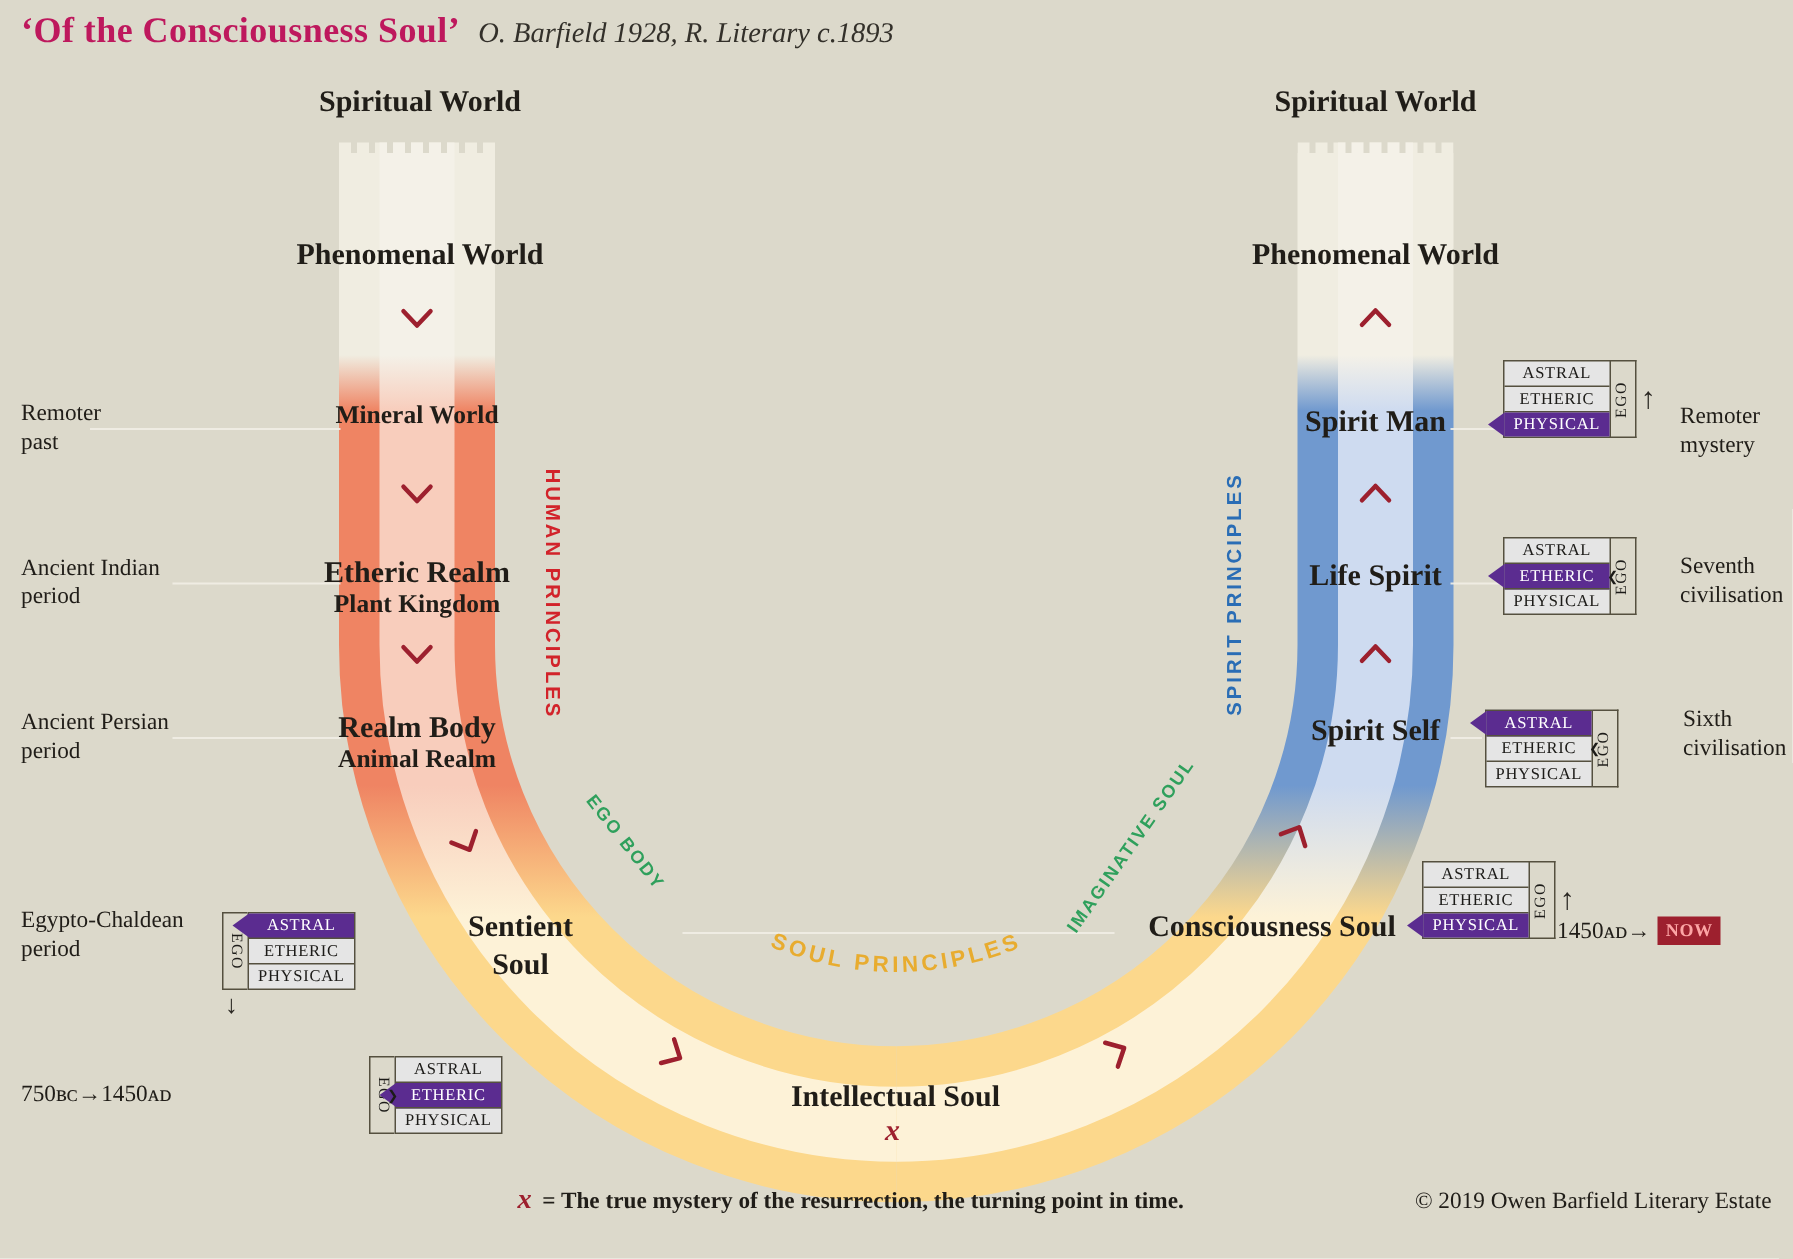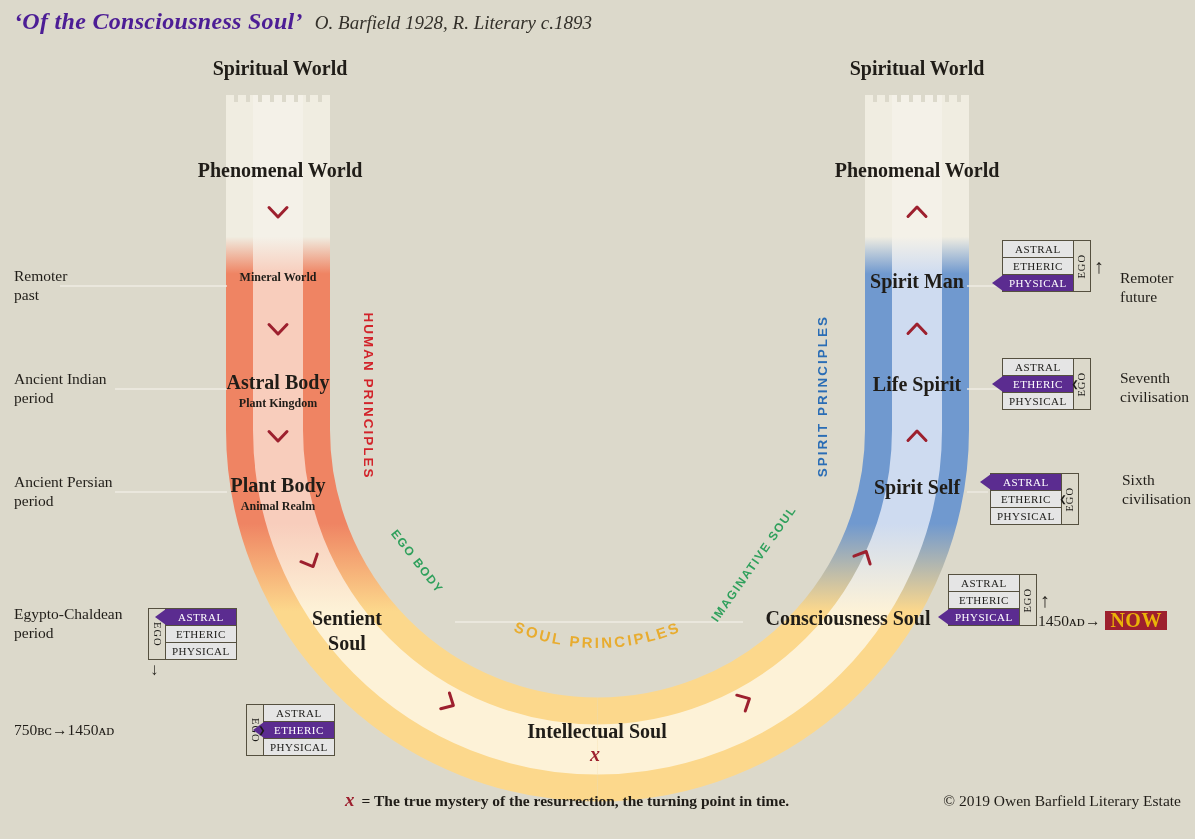--- a/index.html
+++ b/index.html
@@ -2,35 +2,35 @@
 <html><head>
 <meta charset="utf-8">
 <style>
   html,body{margin:0;padding:0;}
   #stage{position:relative;width:1195px;height:839px;background:#dcd9cb;overflow:hidden;
          font-family:"Liberation Serif",serif;color:#201d18;}
   #stage svg{position:absolute;left:0;top:0;}
 
   
   .header{position:absolute;left:14px;top:8px;display:flex;align-items:baseline;gap:12px;}
-  .title{font-size:24px;font-weight:bold;color:#4c1d95;letter-spacing:0.3px;font-style:italic;}
+  .title{font-size:24px;font-weight:bold;color:#be185d;letter-spacing:0.3px;}
   .subtitle{font-size:19px;font-style:italic;color:#33302a;}
 
   
   .world{position:absolute;width:240px;text-align:center;font-size:20px;font-weight:bold;}
   .stagelbl{position:absolute;width:240px;text-align:center;}
   .stagelbl .t{font-size:20px;font-weight:bold;line-height:23px;}
-  .stagelbl .s{font-size:12px;font-weight:bold;line-height:18px;}
+  .stagelbl .s{font-size:17px;font-weight:bold;line-height:18px;}
   .soul{position:absolute;text-align:center;font-size:20px;font-weight:bold;line-height:25px;}
 
   
   .cap{position:absolute;font-size:15.5px;line-height:19px;}
   .timeline{position:absolute;font-size:15.5px;}
   .nowline{position:absolute;display:flex;gap:5px;align-items:center;font-size:15.5px;}
-  .nowbox{background:#9d202e;color:#eab308;font-weight:bold;font-size:20px;line-height:19px;
+  .nowbox{background:#9d202e;color:#fca5a5;font-weight:bold;font-size:12px;line-height:19px;
           padding:0 5px;letter-spacing:0.5px;}
 
   
   .pbox{position:absolute;display:flex;align-items:stretch;font-size:11px;color:#1c1b18;}
   .pbox .rows{border:1px solid #55503f;display:flex;flex-direction:column;background:#e5e5e5;}
   .pbox .row{min-width:56px;padding:0 6px;height:16px;line-height:16px;text-align:center;
              border-bottom:1px solid #55503f;letter-spacing:0.5px;position:relative;}
   .pbox .rows .row:last-child{border-bottom:none;}
   .pbox .row.hl{background:#5b2c90;color:#fff;}
   .pbox .row.hl::before{content:"";position:absolute;right:100%;top:0;
@@ -151,25 +151,25 @@
 
   <div class="world" style="left:160px;top:57px;">Spiritual World</div>
   <div class="world" style="left:797px;top:57px;">Spiritual World</div>
   <div class="world" style="left:160px;top:159px;">Phenomenal World</div>
   <div class="world" style="left:797px;top:159px;">Phenomenal World</div>
 
   <div class="stagelbl" style="left:158px;top:268px;">
     <div class="s">Mineral World</div>
   </div>
   <div class="stagelbl" style="left:158px;top:371px;">
-    <div class="t">Astral Body</div>
+    <div class="t">Etheric Realm</div>
     <div class="s">Plant Kingdom</div>
   </div>
   <div class="stagelbl" style="left:158px;top:474px;">
-    <div class="t">Plant Body</div>
+    <div class="t">Realm Body</div>
     <div class="s">Animal Realm</div>
   </div>
 
   <div class="stagelbl" style="left:797px;top:270px;">
     <div class="t">Spirit Man</div>
   </div>
   <div class="stagelbl" style="left:797px;top:476px;">
     <div class="t">Spirit Self</div>
   </div>
   <div class="stagelbl" style="left:797px;top:373px;">
@@ -194,21 +194,21 @@
     <div>period</div>
   </div>
   <div class="cap" style="left:14px;top:604px;">
     <div>Egypto-Chaldean</div>
     <div>period</div>
   </div>
   <div class="timeline" style="left:14px;top:721px;">750ʙᴄ→1450ᴀᴅ</div>
 
   <div class="cap" style="left:1120px;top:268px;">
     <div>Remoter</div>
-    <div>future</div>
+    <div>mystery</div>
   </div>
   <div class="cap" style="left:1120px;top:368px;">
     <div>Seventh</div>
     <div>civilisation</div>
   </div>
   <div class="cap" style="left:1122px;top:470px;">
     <div>Sixth</div>
     <div>civilisation</div>
   </div>
 

